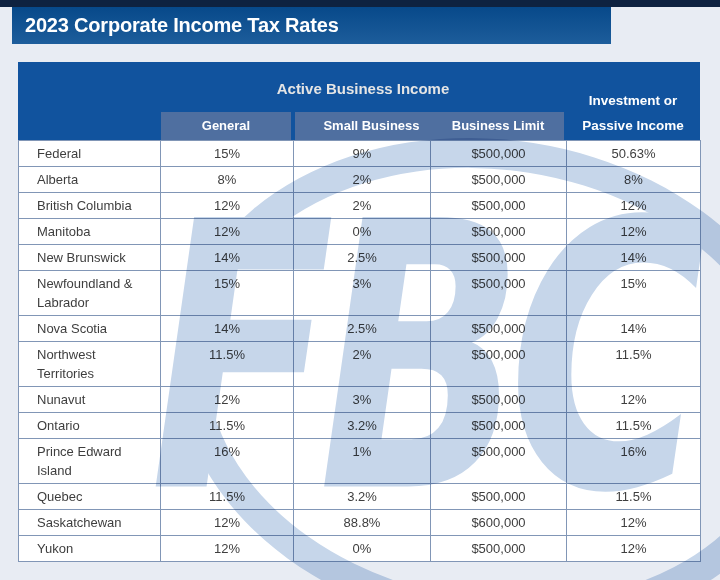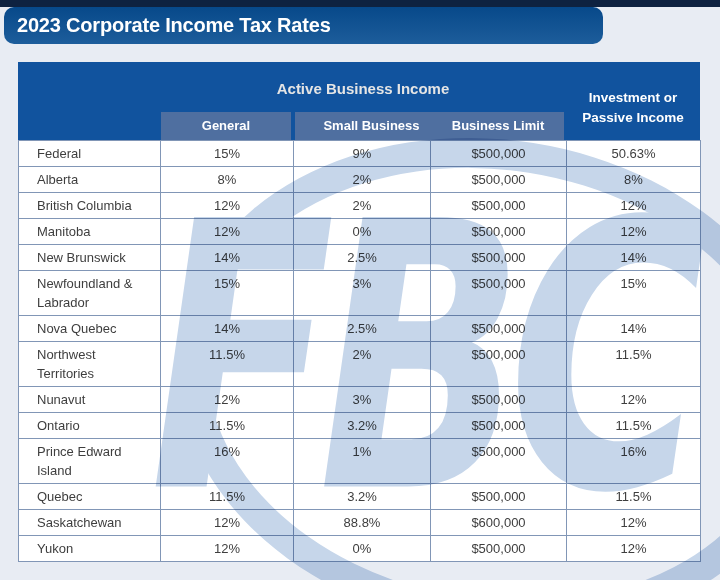--- a/index.html
+++ b/index.html
@@ -3,40 +3,39 @@
 <meta charset="utf-8">
 <style>
   html,body{margin:0;padding:0;}
   body{font-family:"Liberation Sans",sans-serif;}
   .page{
     position:relative;width:720px;height:580px;overflow:hidden;
     background:#e8ecf3;
   }
   .top-strip{position:absolute;left:0;top:0;width:720px;height:7px;background:#0e2240;}
   .title-bar{
-    position:absolute;left:4px;top:7px;width:599px;height:37px;
+    position:absolute;left:12px;top:7px;width:599px;height:37px;
     background:linear-gradient(#07498a,#1d5d9b);
-    border-radius:10px;
   }
   .title-bar .title{
     position:absolute;left:13px;top:0;line-height:37px;
     color:#ffffff;font-size:20px;font-weight:bold;letter-spacing:-0.2px;
   }
   
   .thead{
     position:absolute;left:18px;top:62px;width:682px;height:78px;
     background:#11539e;z-index:2;
   }
   .group-active{
     position:absolute;left:142px;top:18px;width:406px;
     text-align:center;color:#e5e5e5;font-size:15px;font-weight:bold;
   }
   .group-investment{
     position:absolute;left:548px;top:26px;width:134px;
-    text-align:center;color:#fff;font-size:13.5px;font-weight:bold;line-height:20px;
+    text-align:center;color:#fff;font-size:13.5px;font-weight:bold;line-height:25px;
   }
   .subhead{
     position:absolute;top:50px;height:28px;background:#4f6fa0;
     color:#fff;font-size:13px;font-weight:bold;text-align:center;line-height:28px;
   }
   .sub-general{left:143px;width:130px;}
   .sub-small{left:277px;width:153px;}
   .sub-limit{left:414px;width:132px;}
   
   .tbl{
@@ -128,21 +127,21 @@
       </tr>
       <tr>
         <td class="region">Newfoundland &amp;
 Labrador</td>
         <td>15%</td>
         <td>3%</td>
         <td>$500,000</td>
         <td>15%</td>
       </tr>
       <tr>
-        <td class="region">Nova Quebec</td>
+        <td class="region">Nova Scotia</td>
         <td>14%</td>
         <td>2.5%</td>
         <td>$500,000</td>
         <td>14%</td>
       </tr>
       <tr>
         <td class="region">Northwest
 Territories</td>
         <td>11.5%</td>
         <td>2%</td>

